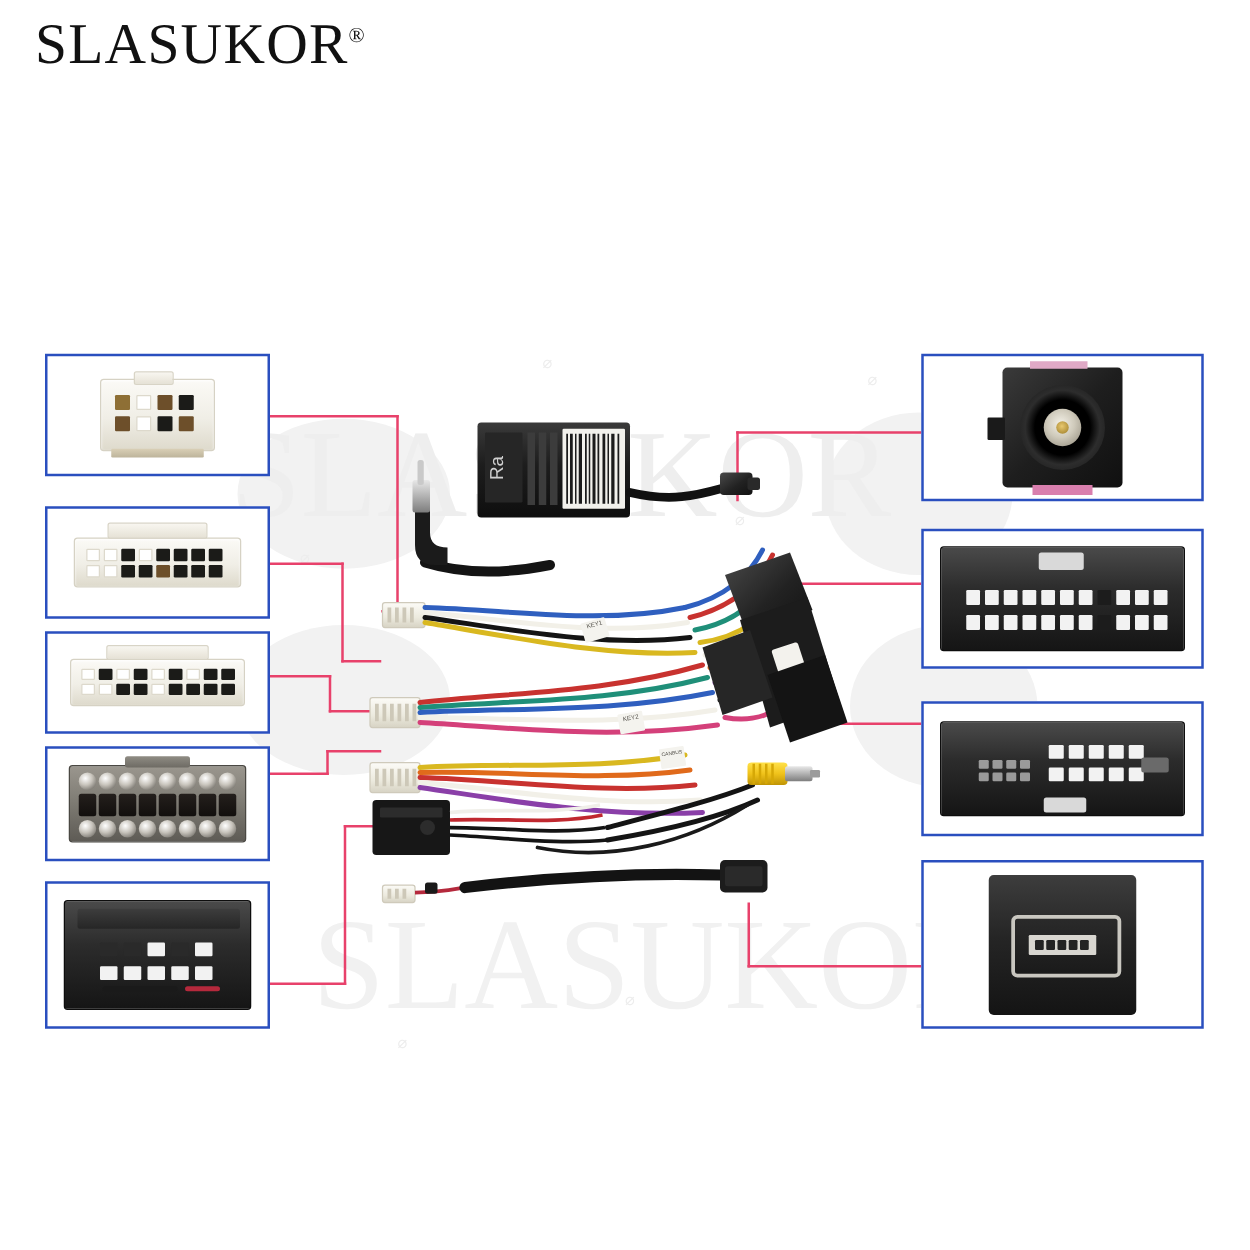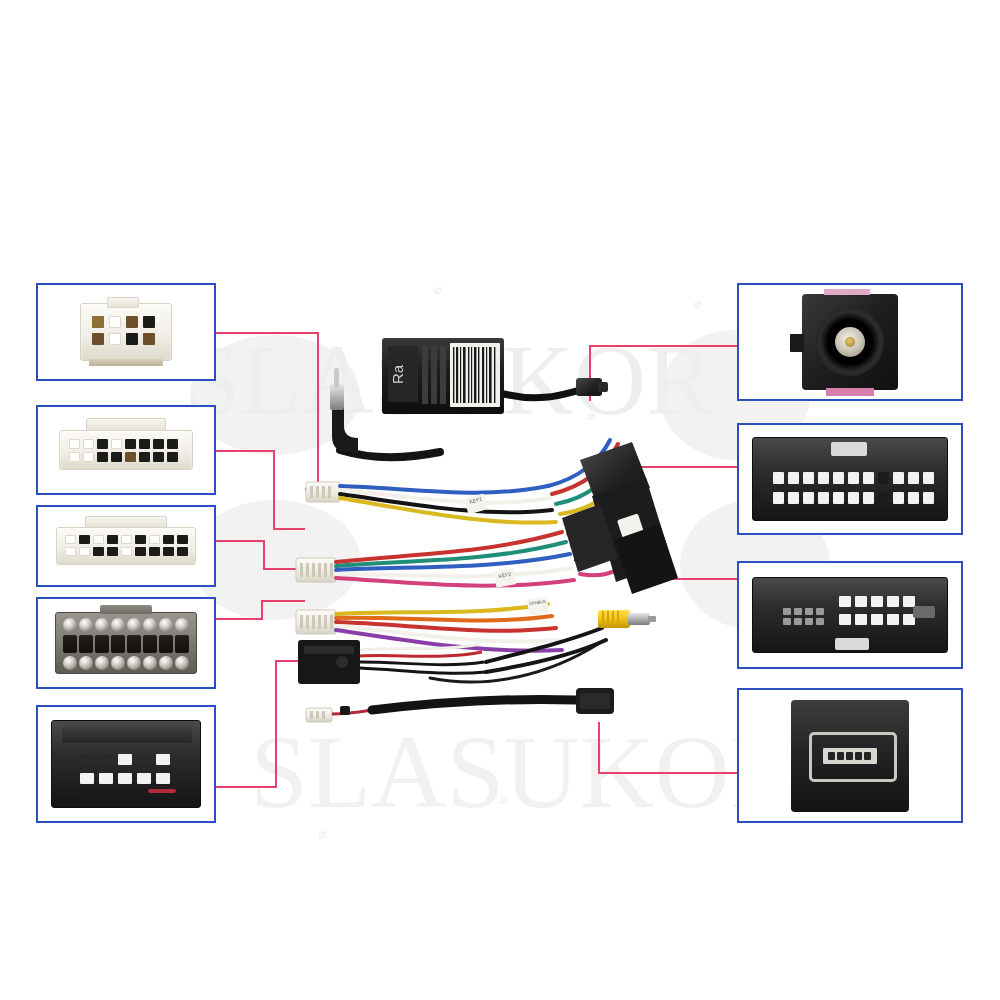--- a/index.html
+++ b/index.html
@@ -223,20 +223,23 @@
     line-height: 1.05;
     white-space: nowrap;
     transform-origin: left top;
   }
 </style>
 </head>
 <body>
 
 <div id="page">
 
+  <div id="brand-logo">
+    <span>SLASUKOR</span><span class="reg">®</span>
+  </div>
 
   <div class="wm-blob" style="left:190px;top:335px;width:170px;height:120px;"></div>
   <div class="wm-blob" style="left:190px;top:500px;width:170px;height:120px;"></div>
   <div class="wm-blob" style="left:660px;top:330px;width:150px;height:130px;"></div>
   <div class="wm-blob" style="left:680px;top:500px;width:150px;height:130px;"></div>
 
   <div class="wm wm-a">SLASUKOR</div>
   <div class="wm wm-b">SLASUKOR</div>
 
   <div class="wm-tiny" style="left:434px;top:282px;">⌀</div>

